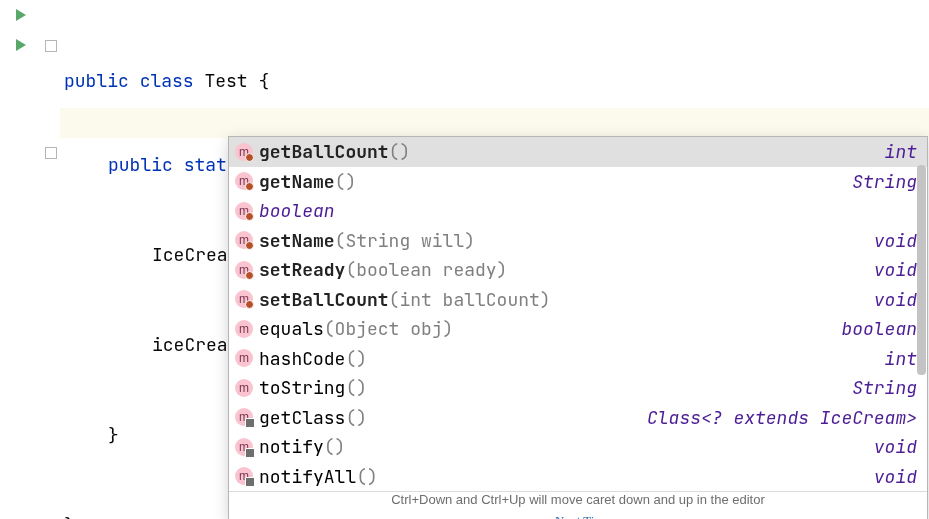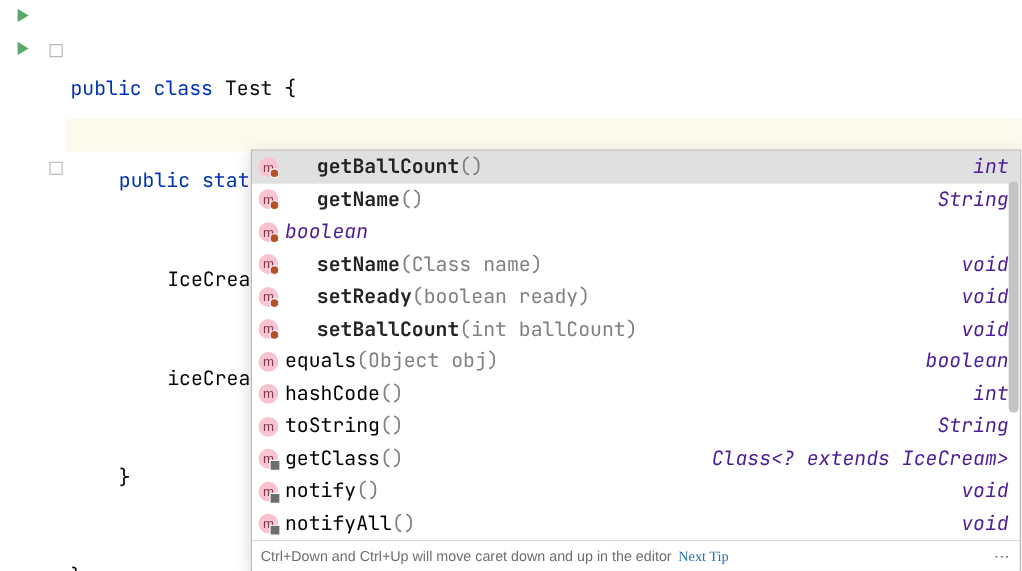--- a/index.html
+++ b/index.html
@@ -128,21 +128,21 @@
     position: absolute;
     right: -2px;
     bottom: -2px;
     width: 8px;
     height: 8px;
     background: #6e6e6e;
     border-radius: 1px;
     border: 1px solid #fff;
   }
   .sig { flex: 1 1 auto; white-space: nowrap; overflow: hidden; }
-  .sig .bold { font-weight: 700; color: #222; margin-left: 29px; }
+  .sig .bold { font-weight: 700; color: #222; }
   .sig .params { color: #808080; }
   .ret { color: #4c1d95; white-space: nowrap; font-style: italic; }
   .scrollbar {
     position: absolute;
     right: 1px;
     top: 28px;
     width: 9px;
     height: 210px;
     background: #c4c4c4;
     border-radius: 4px;
@@ -150,20 +150,21 @@
   .popup-footer {
     border-top: 1px solid #dcdcdc;
     height: 28px;
     display: flex;
     align-items: center;
     padding: 0 8px;
     font-family: -apple-system, "Segoe UI", sans-serif;
     font-size: 13px;
     color: #6e6e6e;
     gap: 6px;
+    flex-direction: column;
   }
   .popup-footer .link { color: #2470b3; cursor: pointer; font-family: Liberation Serif, serif; }
   .popup-footer .dots { margin-left: auto; letter-spacing: -1px; writing-mode: vertical-lr; font-size: 14px; color: #6e6e6e; }
 </style>
 </head>
 <body>
 
 <div class="editor">
 
   <div class="line-highlight"></div>
@@ -203,21 +204,21 @@
           <div class="method-icon own">m</div>
           <div class="sig"><span class="bold">getName</span><span class="params">()</span></div>
           <div class="ret">String</div>
         </div>
         <div class="popup-row">
           <div class="method-icon own">m</div>
           <div class="ret">boolean</div>
         </div>
         <div class="popup-row">
           <div class="method-icon own">m</div>
-          <div class="sig"><span class="bold">setName</span><span class="params">(Class name)</span></div>
+          <div class="sig"><span class="bold">setName</span><span class="params">(String will)</span></div>
           <div class="ret">void</div>
         </div>
         <div class="popup-row">
           <div class="method-icon own">m</div>
           <div class="sig"><span class="bold">setReady</span><span class="params">(boolean ready)</span></div>
           <div class="ret">void</div>
         </div>
         <div class="popup-row">
           <div class="method-icon own">m</div>
           <div class="sig"><span class="bold">setBallCount</span><span class="params">(int ballCount)</span></div>

